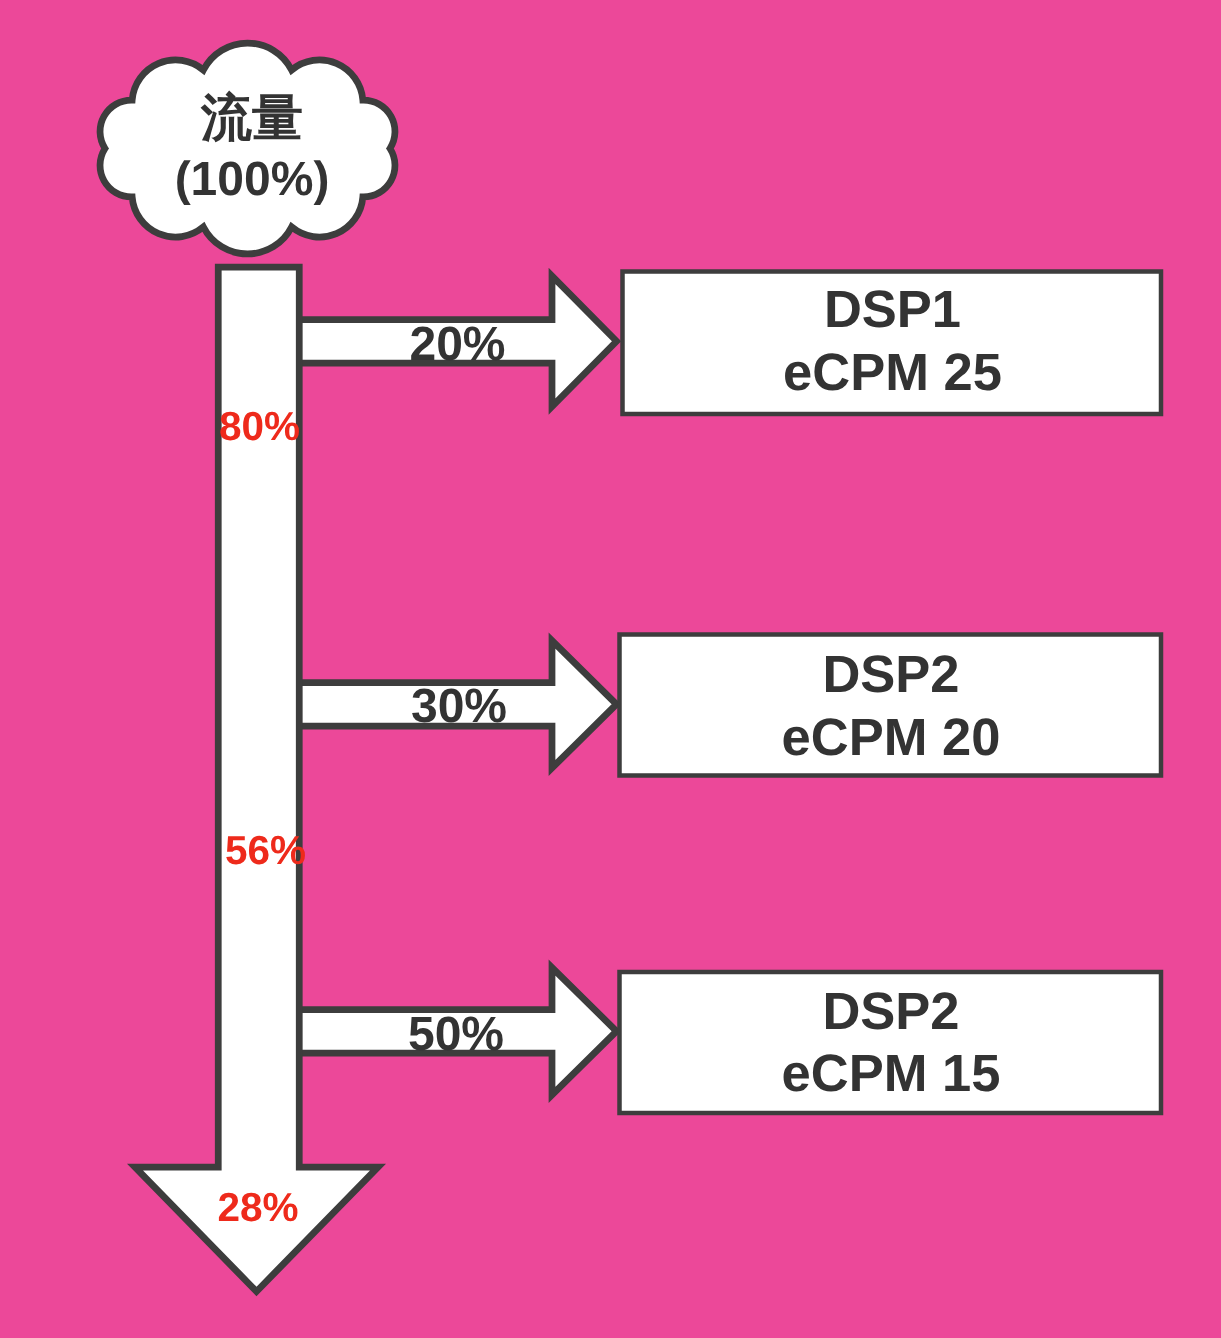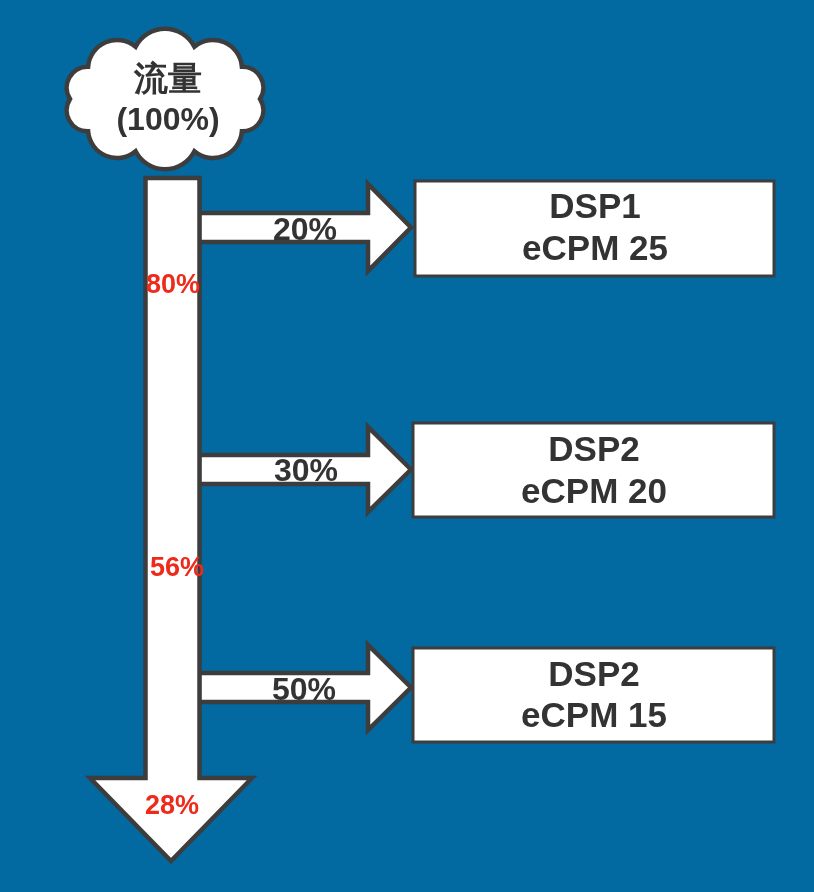--- a/index.html
+++ b/index.html
@@ -4,21 +4,21 @@
 <style>
   html, body {
     margin: 0;
     padding: 0;
     background: #ffffff;
   }
   .canvas {
     position: relative;
     width: 814px;
     height: 892px;
-    background: #0369a1;
+    background: #ec4899;
     overflow: hidden;
     font-family: "Liberation Sans", "DejaVu Sans", sans-serif;
   }
   svg { display: block; }
   .shape {
     fill: #ffffff;
     stroke: #3d3d3d;
     stroke-linejoin: miter;
   }
   .stroke-main { stroke-width: 4.5px; }

